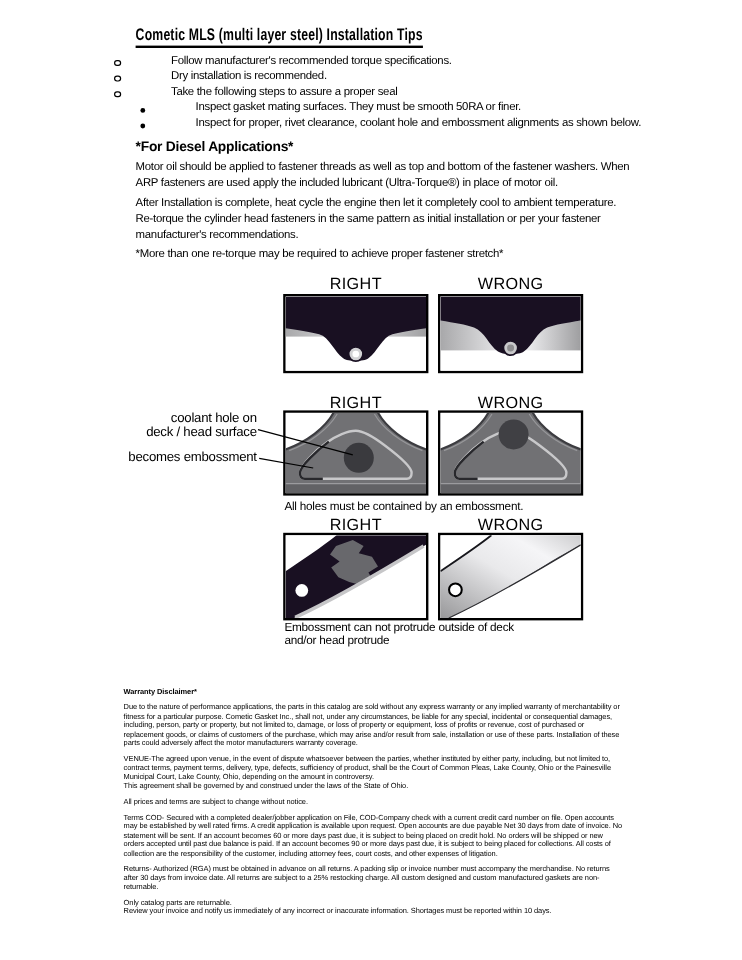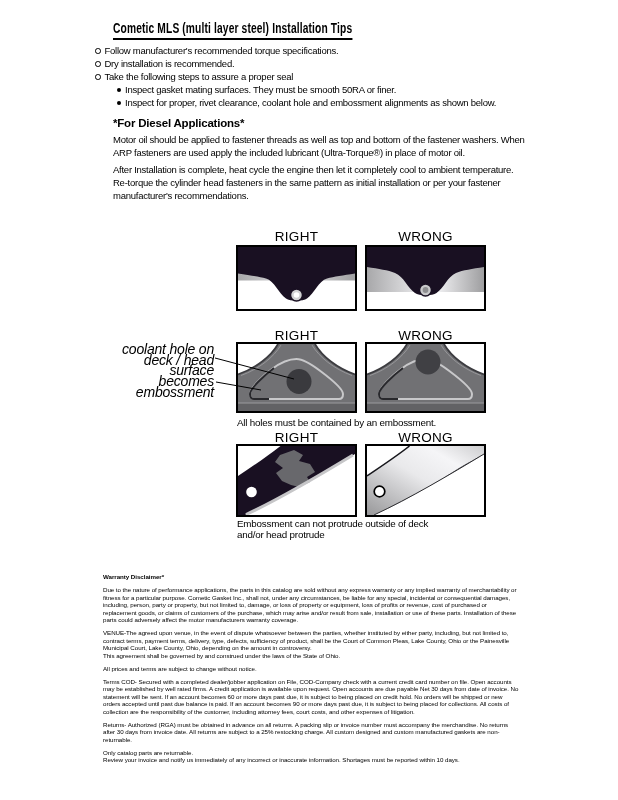--- a/index.html
+++ b/index.html
@@ -6,34 +6,34 @@
   .page{position:relative;width:618px;height:800px;background:#fff;overflow:hidden;
         font-family:"Liberation Sans",sans-serif;color:#000;}
   .abs{position:absolute;}
 
   .title{top:20px;left:113px;font-size:14px;font-weight:700;letter-spacing:.2px;
          white-space:nowrap;transform:scaleX(.73);transform-origin:0 0;
          border-bottom:2px solid #000;padding-bottom:2px;}
 
   .body-text{font-size:9.5px;letter-spacing:-.25px;line-height:13px;}
   .bullets{top:44px;left:95px;width:445px;}
-  .b-row{display:flex;align-items:flex-start;}
+  .b-row{display:flex;align-items:center;gap:38px;}
   .marker-circle{flex:0 0 auto;width:3.5px;height:3.5px;border:1px solid #000;border-radius:50%;margin:4px 4px 0 0;}
   .marker-dot{flex:0 0 auto;width:4px;height:4px;background:#000;border-radius:50%;margin:4.5px 4px 0 0;}
   .sub{margin-left:22px;}
 
   .diesel-h{top:117px;left:113px;font-size:11.5px;font-weight:700;letter-spacing:-.2px;}
   .para{left:113px;width:412px;}
   #p1{top:133px;} #p2{top:163px;} #p3{top:205px;}
 
   .dlabel{width:121px;text-align:center;font-size:13.5px;letter-spacing:.3px;}
   .dbox{width:117px;border:2px solid #000;background:#fff;}
   .dbox svg{display:block;}
   .caption{left:237px;font-size:9.8px;letter-spacing:-.2px;line-height:11px;}
-  .ann{left:104px;width:110px;text-align:right;font-size:14px;letter-spacing:-.2px;line-height:10.5px;font-style:italic;}
+  .ann{left:104px;width:110px;text-align:right;font-size:11px;letter-spacing:-.2px;line-height:10.5px;}
   .leaders{left:0;top:0;pointer-events:none;}
 
   .warranty{top:573px;left:103px;width:417px;font-size:6.2px;letter-spacing:-.05px;line-height:7.5px;}
   .warranty p{margin:0 0 5.5px 0;}
   .w-head{font-weight:700;margin:0 0 6px 0;}
   .code{top:755px;left:392px;font-size:15.5px;letter-spacing:-.2px;margin-top:44px;}
 </style>
 </head>
 <body>
 
@@ -60,20 +60,21 @@
     </div>
     <div class="b-row sub">
       <span class="marker-dot"></span>
       <span>Inspect for proper, rivet clearance, coolant hole and embossment alignments as shown below.</span>
     </div>
   </div>
 
   <div class="abs diesel-h">*For Diesel Applications*</div>
   <div class="abs para body-text" id="p1">Motor oil should be applied to fastener threads as well as top and bottom of the fastener washers. When ARP fasteners are used apply the included lubricant (Ultra-Torque®) in place of motor oil.</div>
   <div class="abs para body-text" id="p2">After Installation is complete, heat cycle the engine then let it completely cool to ambient temperature. Re-torque the cylinder head fasteners in the same pattern as initial installation or per your fastener manufacturer's recommendations.</div>
+  <div class="abs para body-text" id="p3">*More than one re-torque may be required to achieve proper fastener stretch*</div>
 
   <div class="abs dlabel" style="left:236px;top:229px">RIGHT</div>
   <div class="abs dlabel" style="left:365px;top:229px">WRONG</div>
 
   <div class="abs dbox" style="left:236px;top:245px">
     <svg width="117" height="62" viewBox="0 0 117 62">
       <defs>
         <linearGradient id="r1s" x1="0" y1="0" x2="1" y2="0">
           <stop offset="0" stop-color="#a8a8aa"></stop>
             <stop offset=".5" stop-color="#e3e3e5"></stop>

